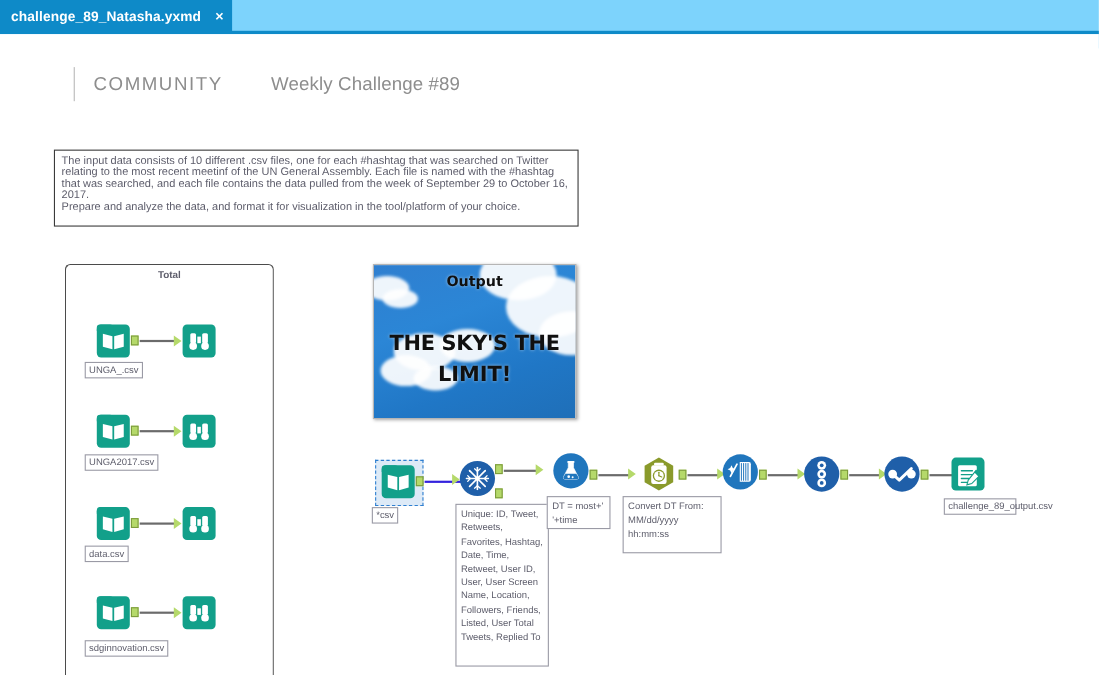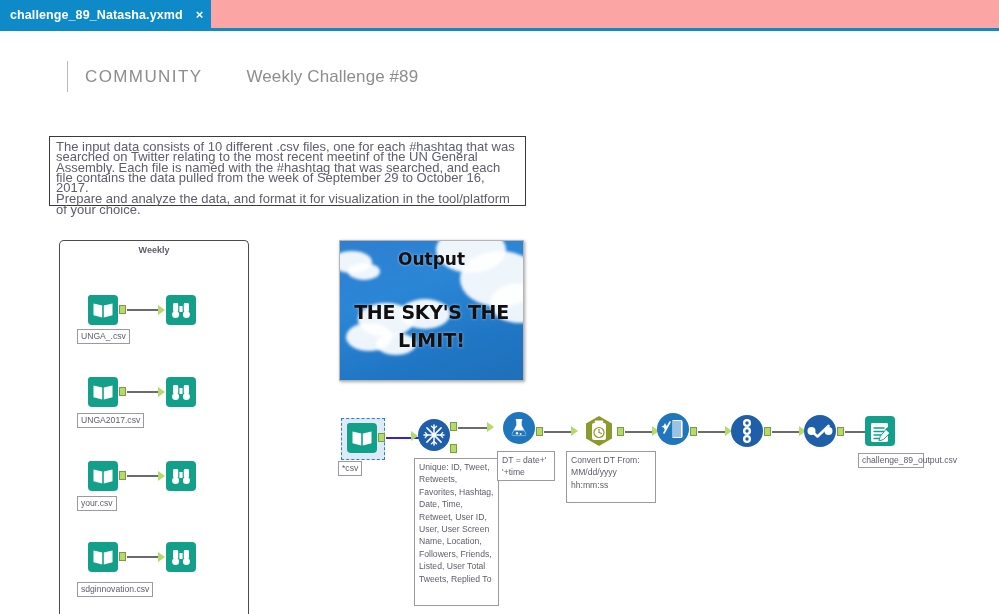--- a/index.html
+++ b/index.html
@@ -8,21 +8,21 @@
     width: 999px; height: 614px;
     background: #ffffff;
     font-family: "Liberation Sans", sans-serif;
     overflow: hidden;
   }
   #app { position: relative; width: 999px; height: 614px; background:#fff; }
 
   
   .tabbar {
     position: absolute; left: 0; top: 0; width: 999px; height: 44px;
-    background: #fca5a5;
+    background: #7dd3fc;
   }
   .tabbar-underline {
     position: absolute; left: 0; top: 28px; width: 999px; height: 3px;
     background: #0e8ac8;
   }
   .tab {
     position: absolute; left: 0; top: 0; height: 29px;
     background: #0e8ac8; color: #ffffff;
     display: flex; align-items: center;
     padding: 0 8px 0 10px;
@@ -60,21 +60,21 @@
   }
 
   
   .descbox {
     position: absolute; left: 49px; top: 105px;
     width: 477px; height: 70px;
     border: 1px solid #3a3a3a; background: #ffffff;
     padding: 5px 7px 5px 6px;
   }
   .descbox p {
-    margin: 0; font-size: 13px; line-height: 10.3px;
+    margin: 0; font-size: 10px; line-height: 10.3px;
     color: #5d5d6b; font-family: "Liberation Sans", sans-serif;
   }
   .descbox p.second { margin-top: 1px; }
 
   
   .container-box {
     position: absolute; left: 59px; top: 209px;
     width: 190px; height: 404px;
     border: 1px solid #4b4b4b; border-bottom: none;
     border-radius: 5px 5px 0 0; background: #ffffff;
@@ -134,21 +134,21 @@
     box-shadow: 1px 1px 3px rgba(0,0,0,0.35);
     overflow: hidden;
   }
   .cloud { position: absolute; background: #ffffff; border-radius: 50%; filter: blur(1.6px); opacity:.92; }
   .sky-text {
     position: absolute; left: 0; right: 0;
     text-align: center; color: #101010; font-weight: bold;
     text-shadow: 0 0 3px rgba(255,255,255,0.55);
     font-family: "DejaVu Sans", sans-serif;
   }
-  .sky-title { top: 8px; font-size: 17px; }
+  .sky-title { top: 8px; font-size: 13px; }
   .sky-line1 { top: 60px; font-size: 19px; letter-spacing: -0.3px; }
   .sky-line2 { top: 88px; font-size: 19px; }
 
   
   .circ {
     width: 32px; height: 32px; border-radius: 50%;
     background: #1f5fa9; position: relative;
     display: flex; align-items: center; justify-content: center;
   }
   .circ.lightblue { background: #2076bd; }
@@ -186,21 +186,21 @@
       <span class="brand-community">COMMUNITY</span>
       <span class="brand-challenge">Weekly Challenge #89</span>
     </div>
 
     <div class="descbox">
       <p>The input data consists of 10 different .csv files, one for each #hashtag that was searched on Twitter relating to the most recent meetinf of the UN General Assembly.  Each file is named with the #hashtag that was searched, and each file contains the data pulled from the week of September 29 to October 16, 2017.</p>
       <p class="second">Prepare and analyze the data, and format it for visualization in the tool/platform of your choice.</p>
     </div>
 
     <div class="container-box">
-      <div class="container-title">Weekly</div>
+      <div class="container-title">Total</div>
     </div>
 
     <div class="tool" style="left:88px;top:264px;">
       <div class="icn-input">
         <div class="folder"></div>
         <svg class="book" viewBox="0 0 22 19">
           <path d="M1.5 2.5 L10.2 4.6 L10.2 16.6 L1.5 14.2 Z" fill="#ffffff"></path>
           <path d="M20.5 2.5 L11.8 4.6 L11.8 16.6 L20.5 14.2 Z" fill="#ffffff"></path>
         </svg>
       </div>
@@ -265,21 +265,21 @@
         <div class="folder"></div>
         <svg class="bino" viewBox="0 0 20 19">
           <rect x="2" y="2" width="5.2" height="9" rx="1.4" fill="#ffffff"></rect>
           <rect x="12.8" y="2" width="5.2" height="9" rx="1.4" fill="#ffffff"></rect>
           <circle cx="4.6" cy="13.6" r="3.5" fill="#ffffff"></circle>
           <circle cx="15.4" cy="13.6" r="3.5" fill="#ffffff"></circle>
           <rect x="8.4" y="5" width="3.2" height="6" fill="#ffffff"></rect>
         </svg>
       </div>
     </div>
-    <div class="tool-lbl" style="left:77px;top:465px;">your.csv</div>
+    <div class="tool-lbl" style="left:77px;top:465px;">data.csv</div>
 
     <div class="tool" style="left:88px;top:511px;">
       <div class="icn-input">
         <div class="folder"></div>
         <svg class="book" viewBox="0 0 22 19">
           <path d="M1.5 2.5 L10.2 4.6 L10.2 16.6 L1.5 14.2 Z" fill="#ffffff"></path>
           <path d="M20.5 2.5 L11.8 4.6 L11.8 16.6 L20.5 14.2 Z" fill="#ffffff"></path>
         </svg>
       </div>
     </div>
@@ -450,17 +450,17 @@
             <line x1="9" y1="22.5" x2="14" y2="22.5"></line>
           </g>
           <path d="M22.4 11.6 L26.4 15.6 L18.4 23.6 L14 24.8 L15.2 20.4 Z" fill="#ffffff" stroke="#12a08a" stroke-width="1"></path>
           <path d="M22.4 11.6 L26.4 15.6 L24.6 17.4 L20.6 13.4 Z" fill="#12a08a"></path>
         </svg>
       </div>
     </div>
     <div class="tool-lbl" style="left:858px;top:422px;width:66px;white-space:normal;">challenge_89_output.csv</div>
 
     <div class="anno" style="left:414px;top:427px;width:85px;height:148px;">Unique: ID, Tweet, Retweets, Favorites, Hashtag, Date, Time, Retweet, User ID, User, User Screen Name, Location, Followers, Friends, Listed, User Total Tweets, Replied To</div>
-    <div class="anno" style="left:497px;top:420px;width:58px;height:30px;">DT = date+' '+time</div>
+    <div class="anno" style="left:497px;top:420px;width:58px;height:30px;">DT = most+' '+time</div>
     <div class="anno" style="left:566px;top:420px;width:90px;height:52px;">Convert DT From: MM/dd/yyyy hh:mm:ss</div>
 
   </div>
 </div>
 
 </body></html>

